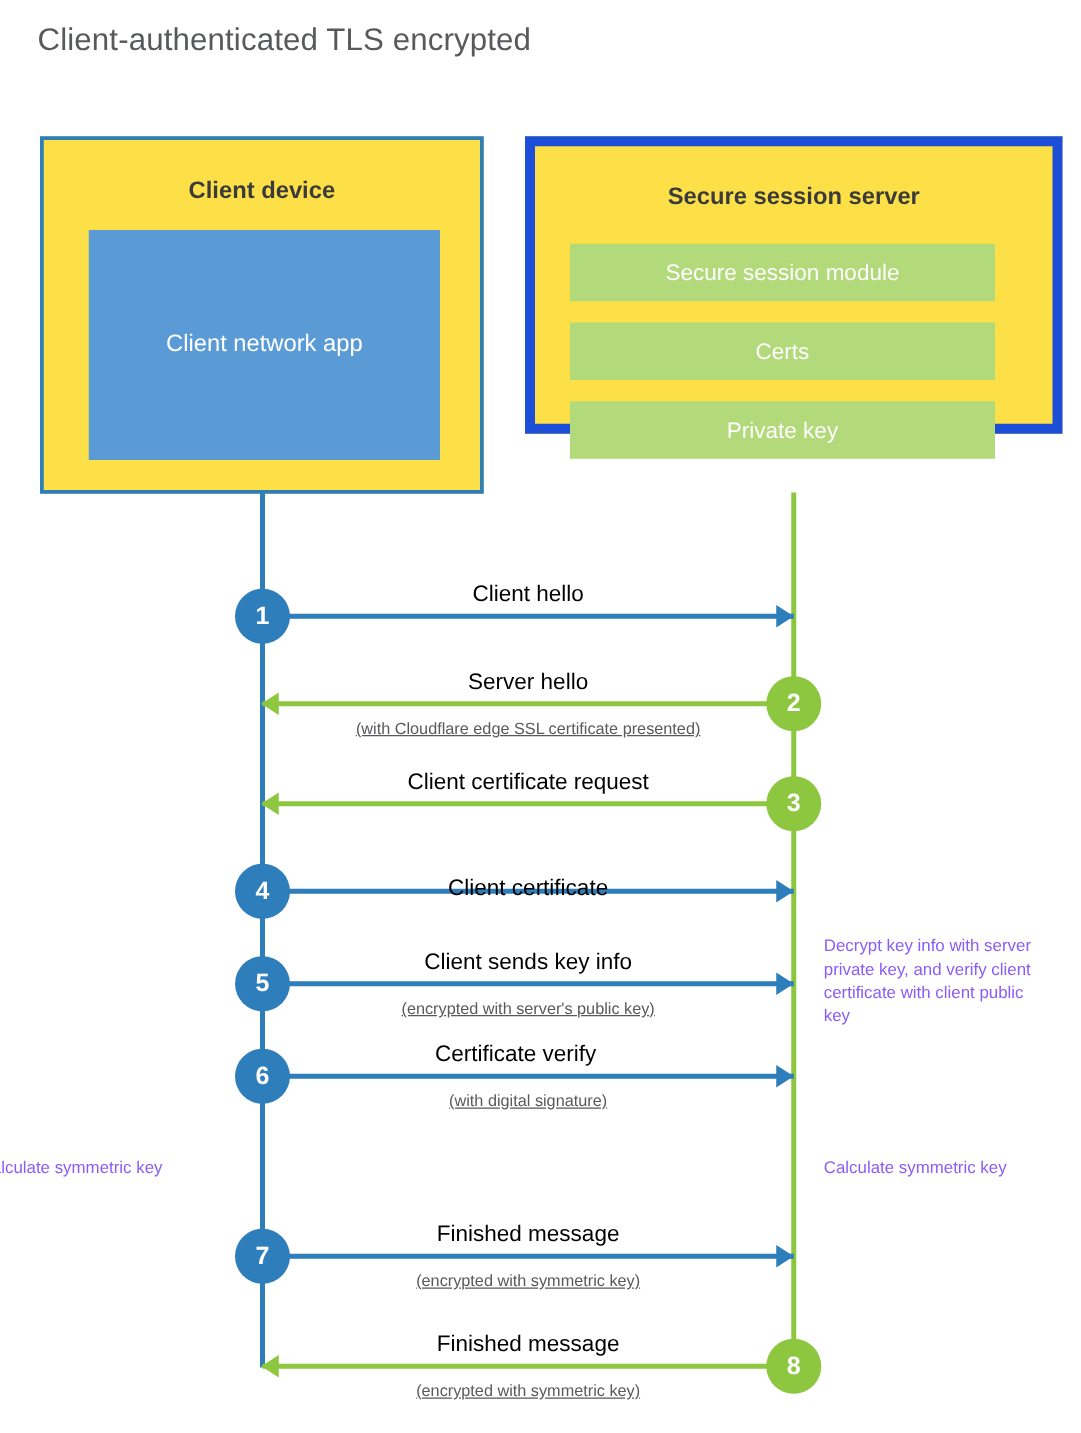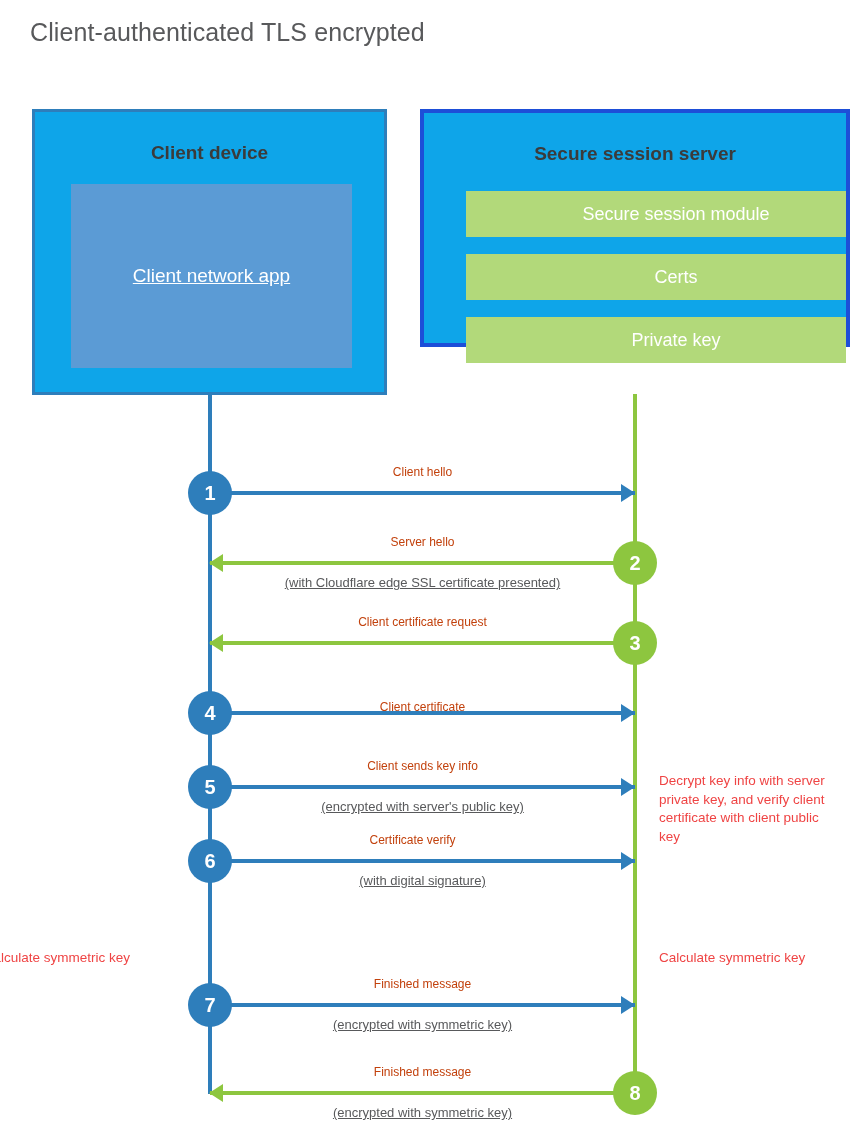--- a/index.html
+++ b/index.html
@@ -31,36 +31,36 @@
     font-size: 25px;
     font-weight: 400;
     color: #58595b;
     letter-spacing: 0.1px;
     white-space: nowrap;
   }
 
   
   .party-box {
     position: absolute;
-    background: #0ea5e9;
+    background: #fde047;
     box-sizing: border-box;
   }
   .party-box.client {
     left: 32px;
     top: 109px;
     width: 355px;
     height: 286px;
     border: 3px solid #2e7ebb;
   }
   .party-box.server {
     left: 420px;
     top: 109px;
     width: 430px;
     height: 238px;
-    border: 4px solid #1d4ed8;
+    border: 8px solid #1d4ed8;
   }
   .party-title {
     position: absolute;
     left: 0;
     right: 0;
     top: 30px;
     text-align: center;
     font-size: 19px;
     font-weight: bold;
     color: #3b3b3b;
@@ -73,36 +73,34 @@
     width: 281px;
     height: 184px;
     background: #5b9bd5;
     color: #ffffff;
     font-size: 19px;
     display: flex;
     align-items: center;
     justify-content: center;
     text-align: center;
     line-height: 1.28;
-    text-decoration: underline;
   }
 
   .server-bar {
     position: absolute;
-    left: 42px;
+    left: 28px;
     width: 340px;
     height: 46px;
     background: #b2d97a;
     color: #ffffff;
     font-size: 18px;
     display: flex;
     align-items: center;
     justify-content: center;
     text-align: center;
-    padding-left: 40px;
   }
   .server-bar.b0 { top: 78px; }
   .server-bar.b1 { top: 141px; }
   .server-bar.b2 { top: 204px; }
 
   
   .lifeline {
     position: absolute;
     width: 4px;
   }
@@ -148,40 +146,39 @@
     display: flex;
     align-items: center;
     justify-content: center;
   }
   .step-circle.blue { background: #2e7ebb; }
   .step-circle.green { background: #8dc63f; }
 
   .msg-label {
     position: absolute;
     text-align: center;
-    font-size: 12px;
-    color: #c2410c;
+    font-size: 18px;
+    color: #000000;
     white-space: nowrap;
   }
   .msg-sub {
     position: absolute;
     text-align: center;
     font-size: 13px;
     color: #58595b;
     white-space: nowrap;
     text-decoration: underline;
   }
 
   
   .side-note {
     position: absolute;
     font-size: 13.5px;
     line-height: 1.38;
-    color: #ef4444;
-    margin-top: 24px;
+    color: #8b5cf6;
   }
   .side-note.right { left: 659px; text-align: left; }
   .side-note.left  { right: 735px; text-align: right; }
 </style>
 </head>
 <body>
 
 <div id="diagram">
 
   <div class="title">Client-authenticated TLS encrypted</div>

